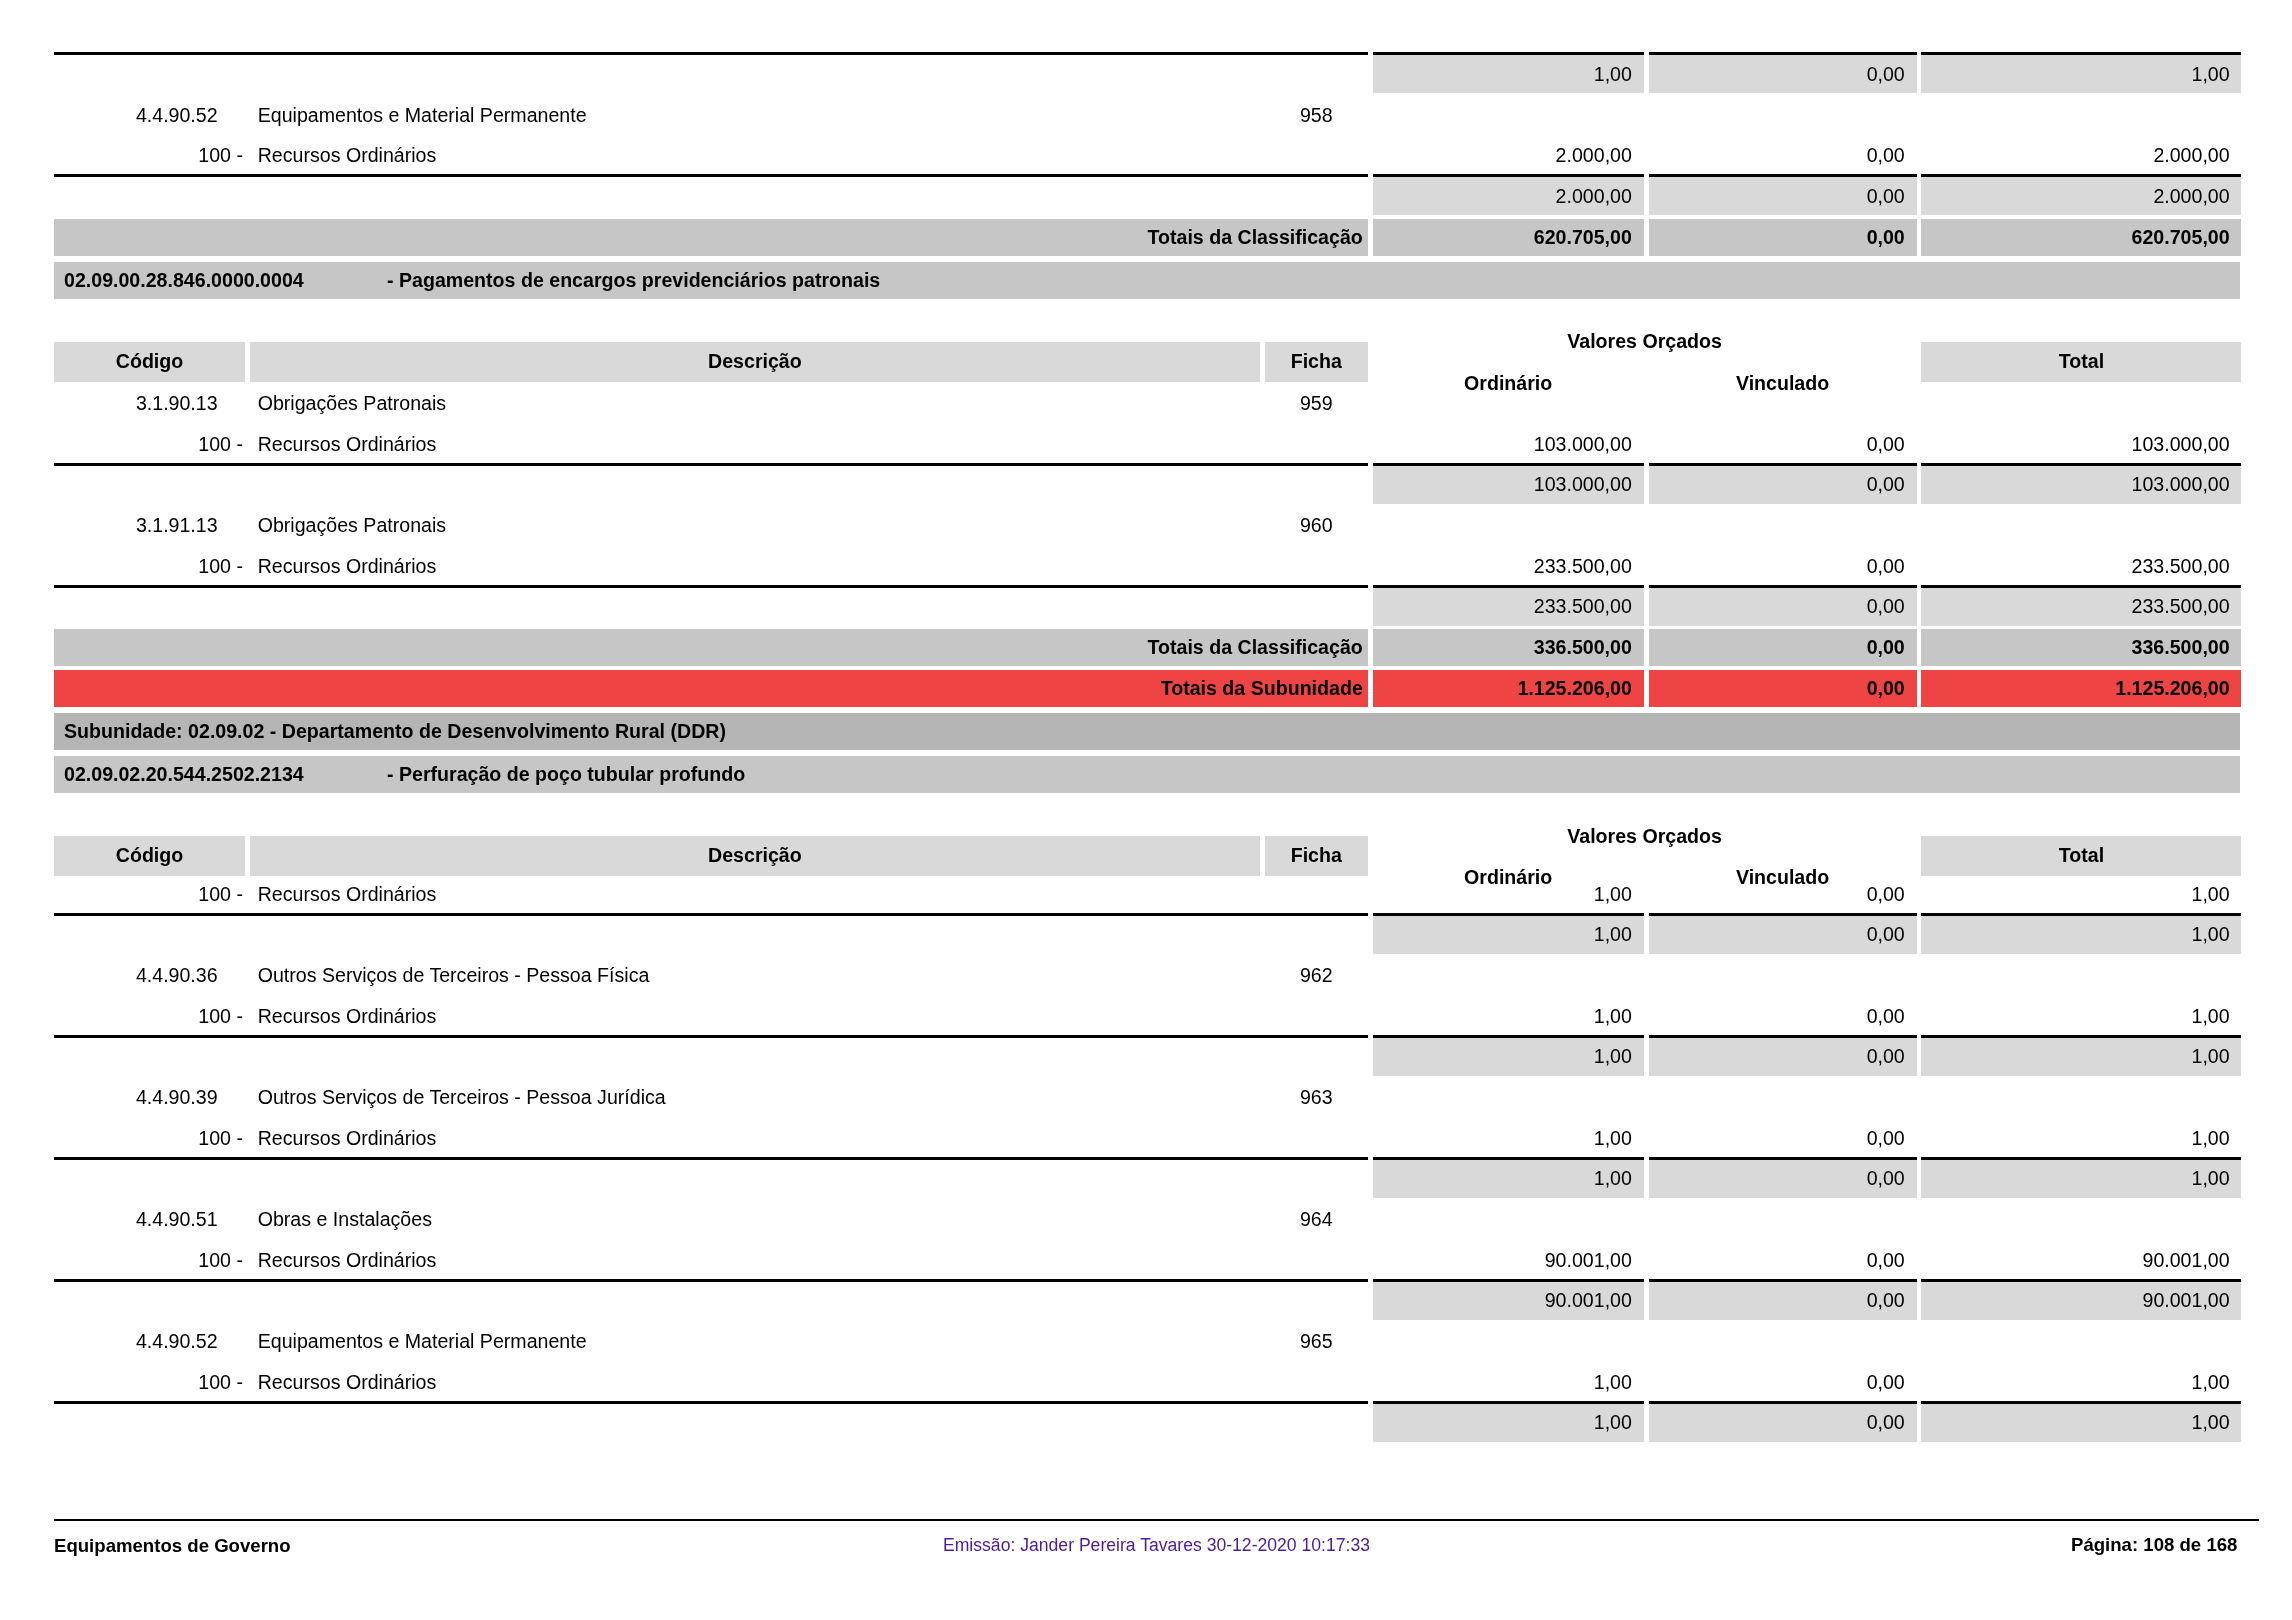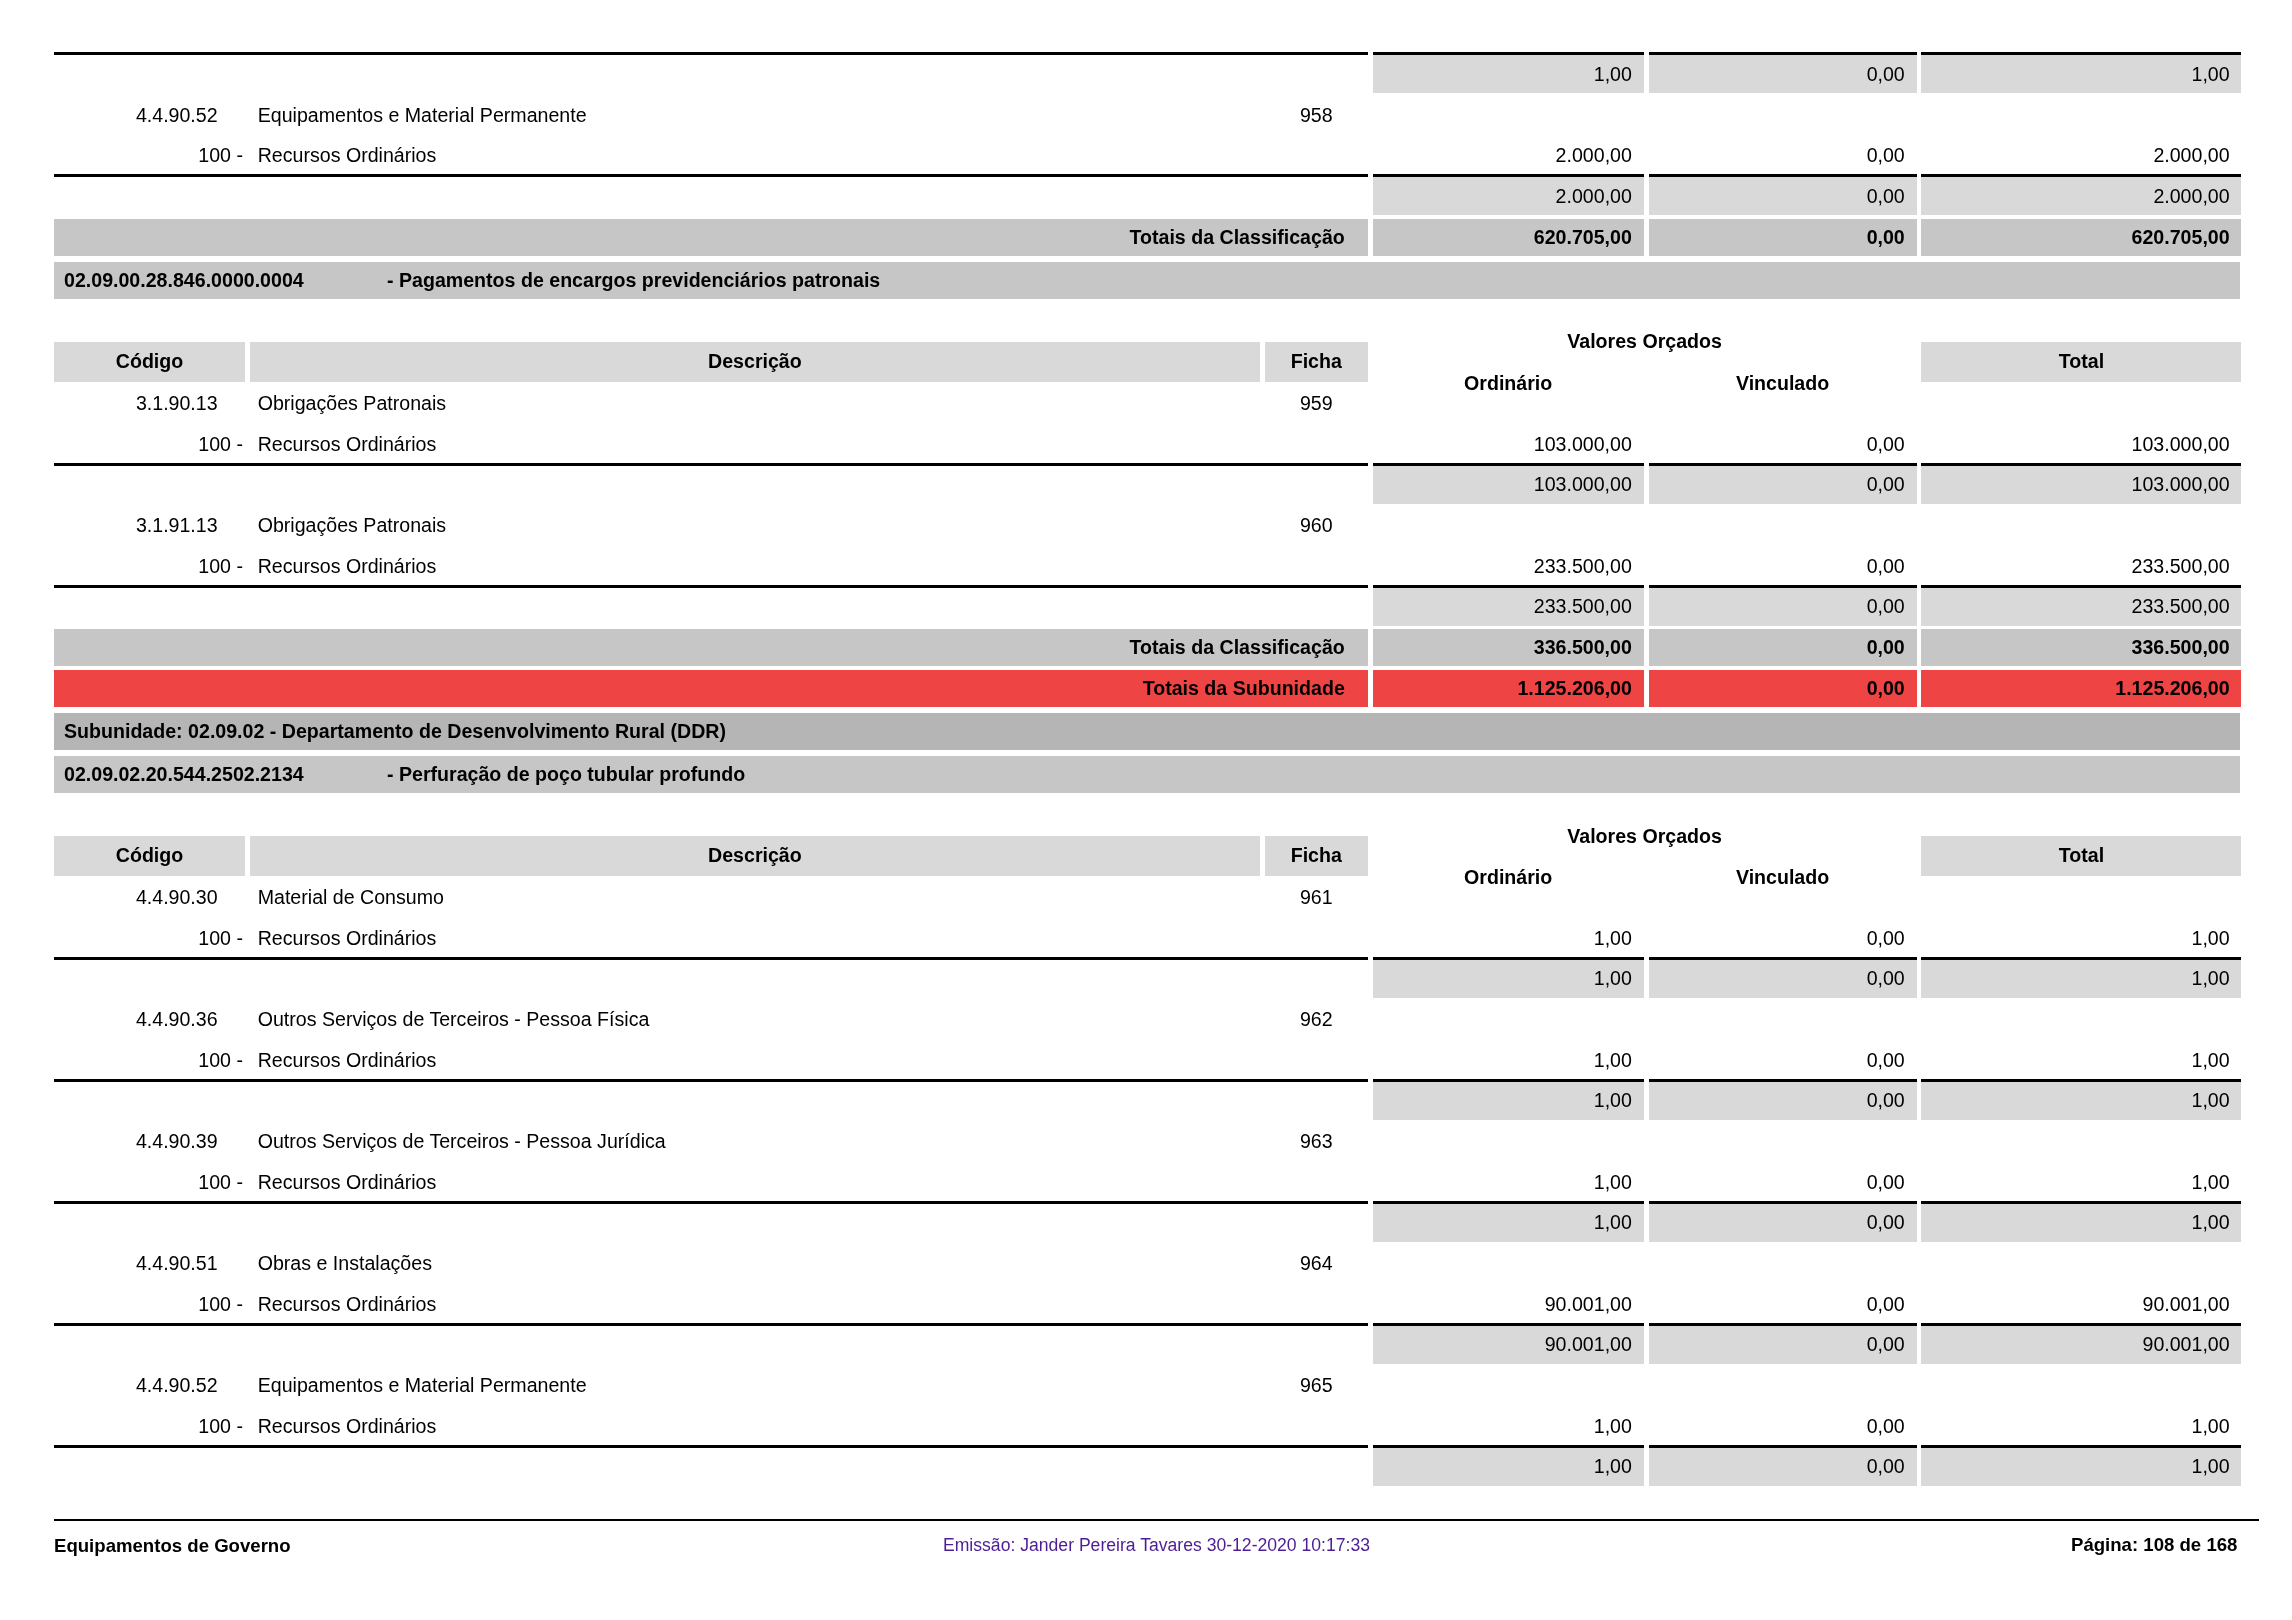--- a/index.html
+++ b/index.html
@@ -22,21 +22,21 @@
 
   .row.item { height: 44px; }
   .row.resource { height: 37px; }
 
   .row.band .cell { height: 41px; border-top: 3.9px solid #000; background: #d9d9d9; }
   .row.band .spacer { grid-column: 1 / 4; background: transparent; }
 
   .row.totals { margin-top: 3.9px; }
   .row.totals .cell { height: 37px; background: #c6c6c6; font-weight: bold; }
   .row.totals.sub .cell { background: #ef4444; }
-  .totals-label { grid-column: 1 / 4; justify-content: flex-end; padding-right: 23px; }
+  .totals-label { grid-column: 1 / 4; justify-content: flex-end; padding-right: 5px; }
 
   .bandfull { height: 37px; display: flex; align-items: center; padding-left: 10px; font-weight: bold; font-size: 19.6px; }
   .section-band { background: #c6c6c6; margin-top: 5.9px; }
   .section-code { width: 323px; flex: 0 0 323px; }
   .subunit-band { background: #b5b5b5; margin-top: 5.9px; }
 
   .row.header { margin-top: 2.9px; grid-template-rows: 39px 38px; row-gap: 2.9px; }
   .row.header .cell { background: #d9d9d9; font-weight: bold; justify-content: center; text-align: center; margin-top: 40px; }
   .h-codigo { grid-column: 1; grid-row: 1 / 3; }
   .h-desc   { grid-column: 2; grid-row: 1 / 3; }
@@ -154,25 +154,20 @@
       </div>
       <div class="row header">
         <div class="cell h-codigo">Código</div>
         <div class="cell h-desc">Descrição</div>
         <div class="cell h-ficha">Ficha</div>
         <div class="cell h-vo">Valores Orçados</div>
         <div class="cell h-ord">Ordinário</div>
         <div class="cell h-vinc">Vinculado</div>
         <div class="cell h-total">Total</div>
       </div>
-      <div class="row item">
-        <div class="cell c-codigo">4.4.90.30</div>
-        <div class="cell c-desc">Material de Consumo</div>
-        <div class="cell c-ficha">961</div>
-      </div>
       <div class="row resource">
         <div class="cell c-codigo res">100 -</div>
         <div class="cell c-desc">Recursos Ordinários</div>
         <div class="cell c-ord val">1,00</div>
         <div class="cell c-vinc val">0,00</div>
         <div class="cell c-tot val">1,00</div>
       </div>
       <div class="row band">
         <div class="cell spacer"></div>
         <div class="cell c-ord val">1,00</div>

